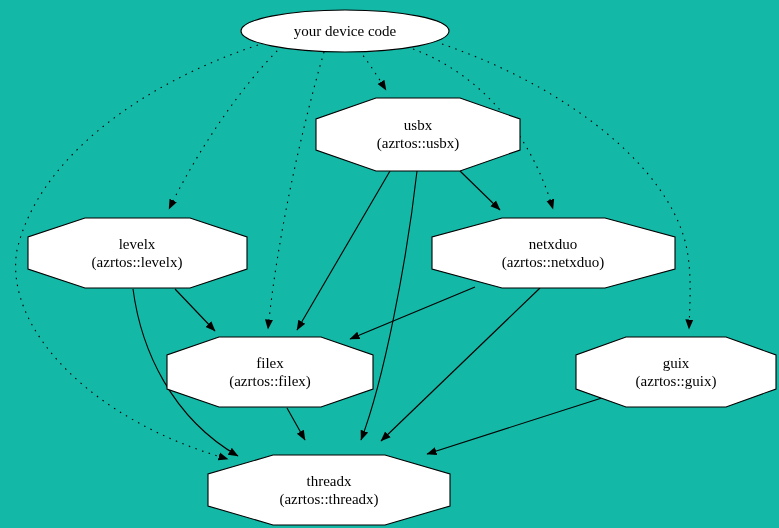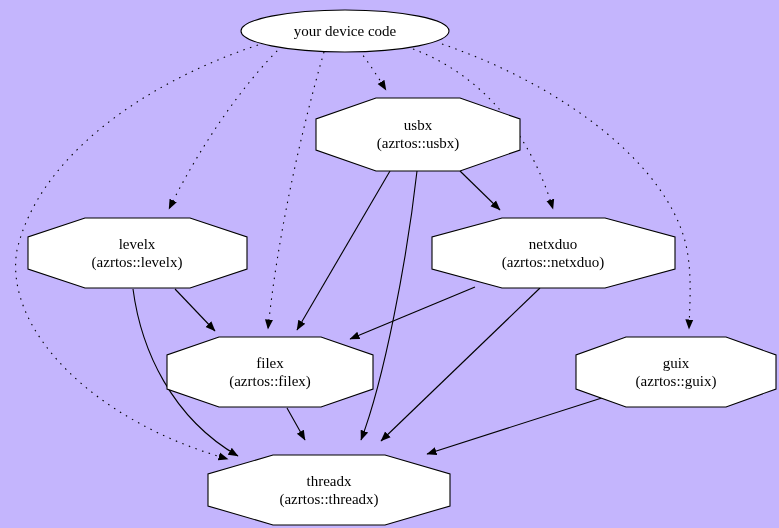--- a/index.html
+++ b/index.html
@@ -4,21 +4,21 @@
 <style>
   html, body {
     margin: 0;
     padding: 0;
     background: #ffffff;
   }
   .canvas {
     position: relative;
     width: 779px;
     height: 528px;
-    background: #c4b5fd;
+    background: #14b8a6;
     overflow: hidden;
   }
   svg {
     display: block;
     width: 779px;
     height: 528px;
   }
   .node-shape {
     fill: #ffffff;
     stroke: #000000;

